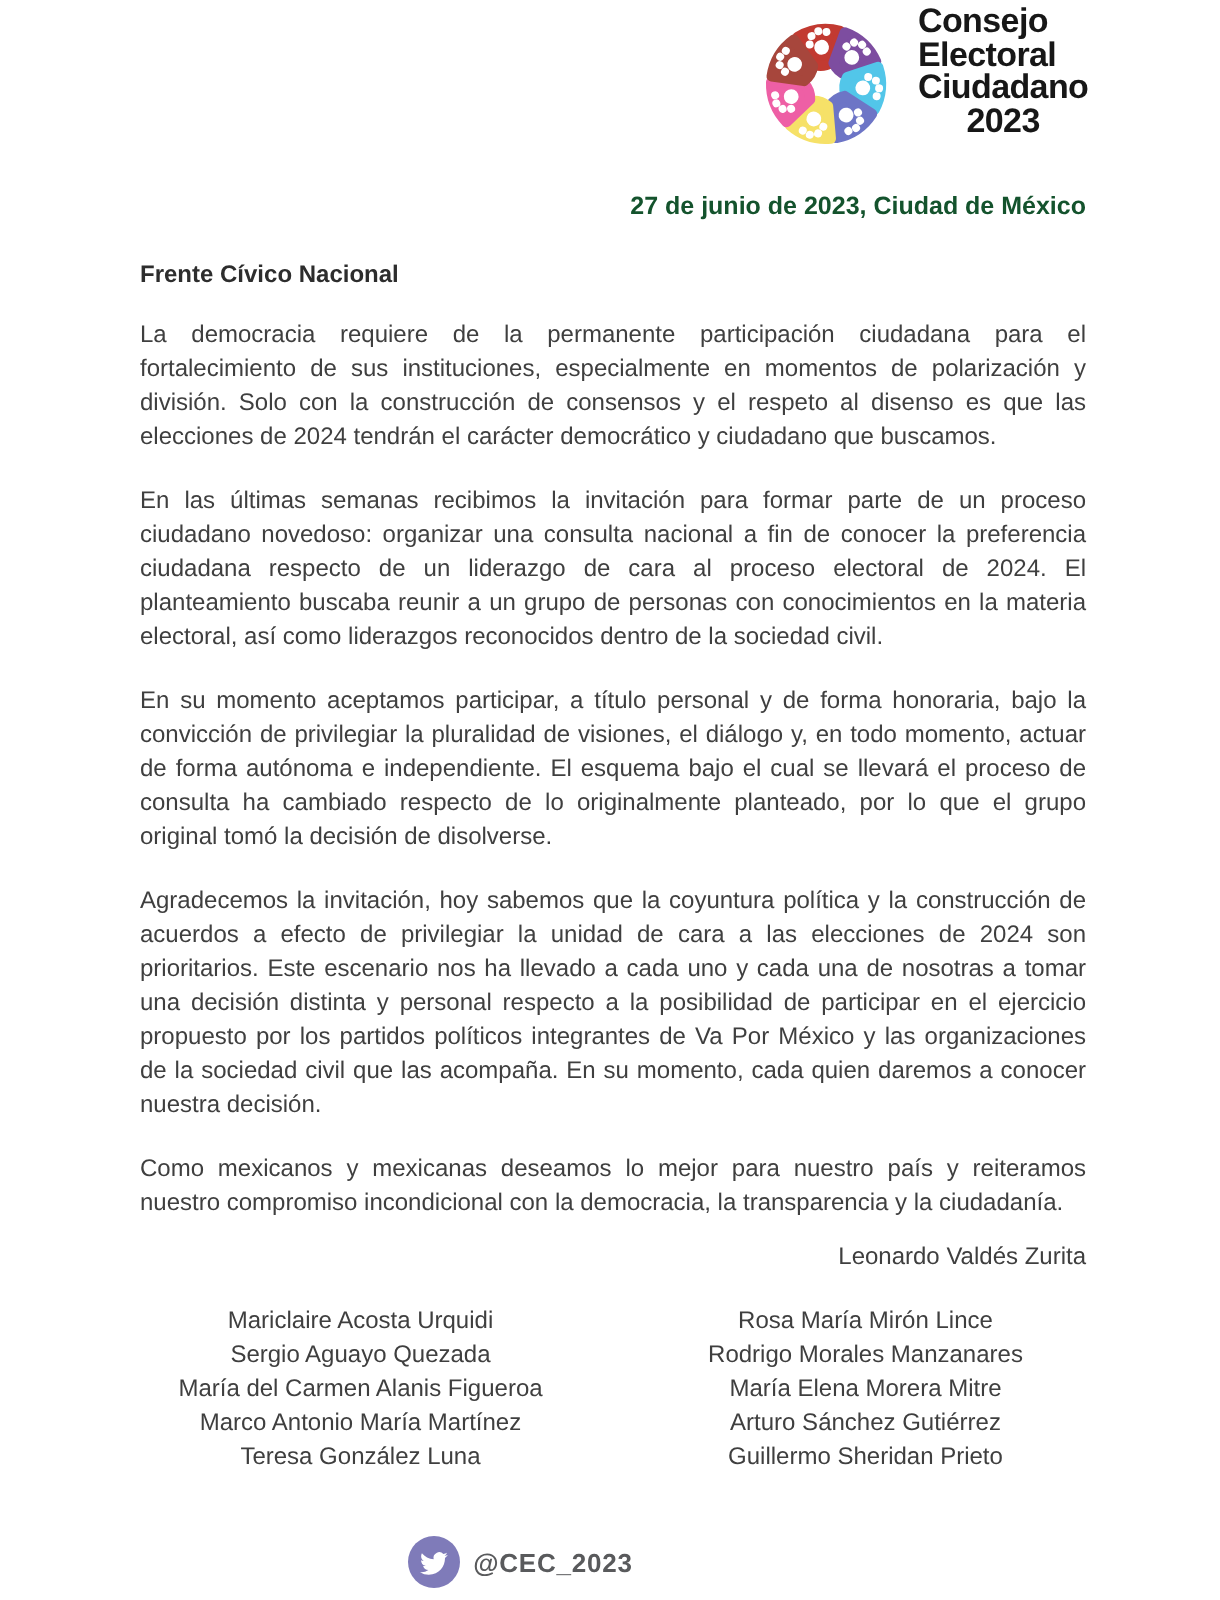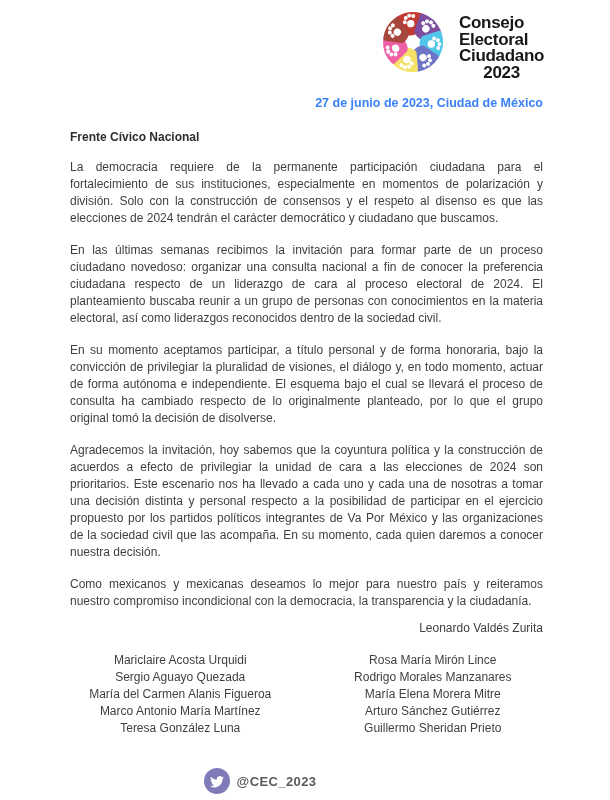--- a/index.html
+++ b/index.html
@@ -9,29 +9,29 @@
     margin:0 auto;
     background:#ffffff;
     font-family:"Liberation Sans", sans-serif;
     color:#3f3f3f;
     overflow:hidden;
   }
   
   .logo-icon{position:absolute;left:376px;top:4px;width:74px;height:76px;}
   #hand-shape path{fill:currentColor;stroke:currentColor;stroke-width:7;stroke-linejoin:round;}
   .logo-text{
-    position:absolute;left:459px;top:15px;
+    position:absolute;left:459px;top:3px;
     font-weight:bold;font-size:17px;line-height:16.5px;
     color:#171717;letter-spacing:-0.3px;
   }
   .logo-text .year{text-align:center;}
   
   .content{position:absolute;left:70px;top:96px;width:473px;font-size:12px;}
   .dateline{
-    font-weight:bold;font-size:12.5px;color:#3b82f6;
+    font-weight:bold;font-size:12.5px;color:#14532d;
     text-align:right;line-height:15px;
   }
   .recipient{
     font-weight:bold;font-size:12px;color:#2d2d2d;
     margin-top:19px;line-height:14px;
   }
   p.body-par{
     margin:15px 0 0 0;
     text-align:justify;
     line-height:17px;

